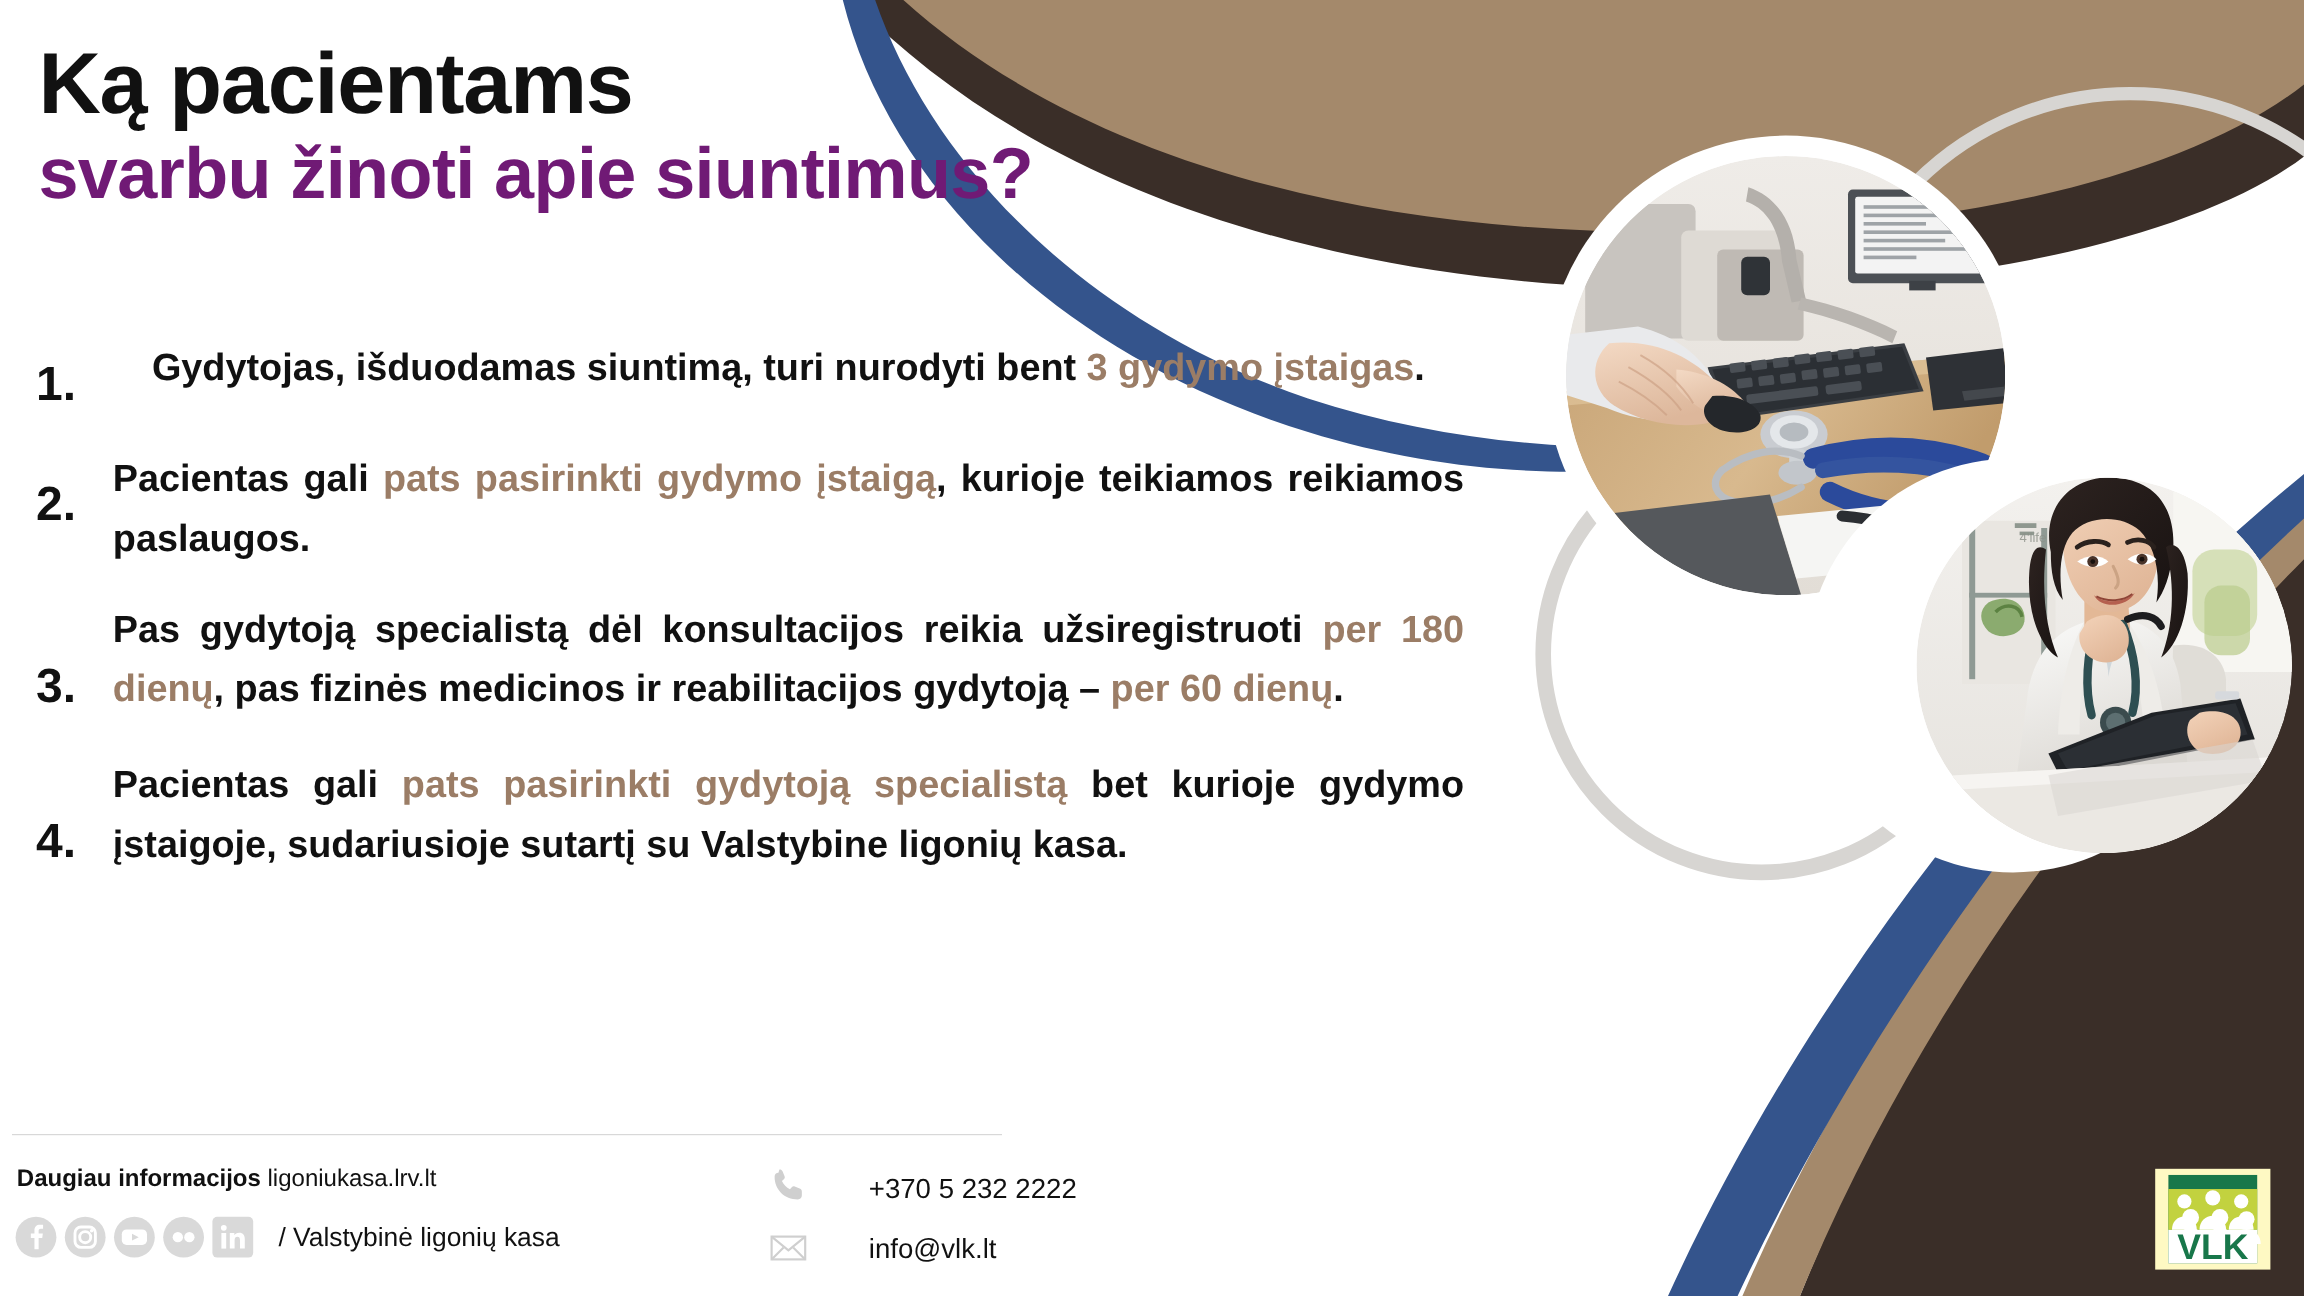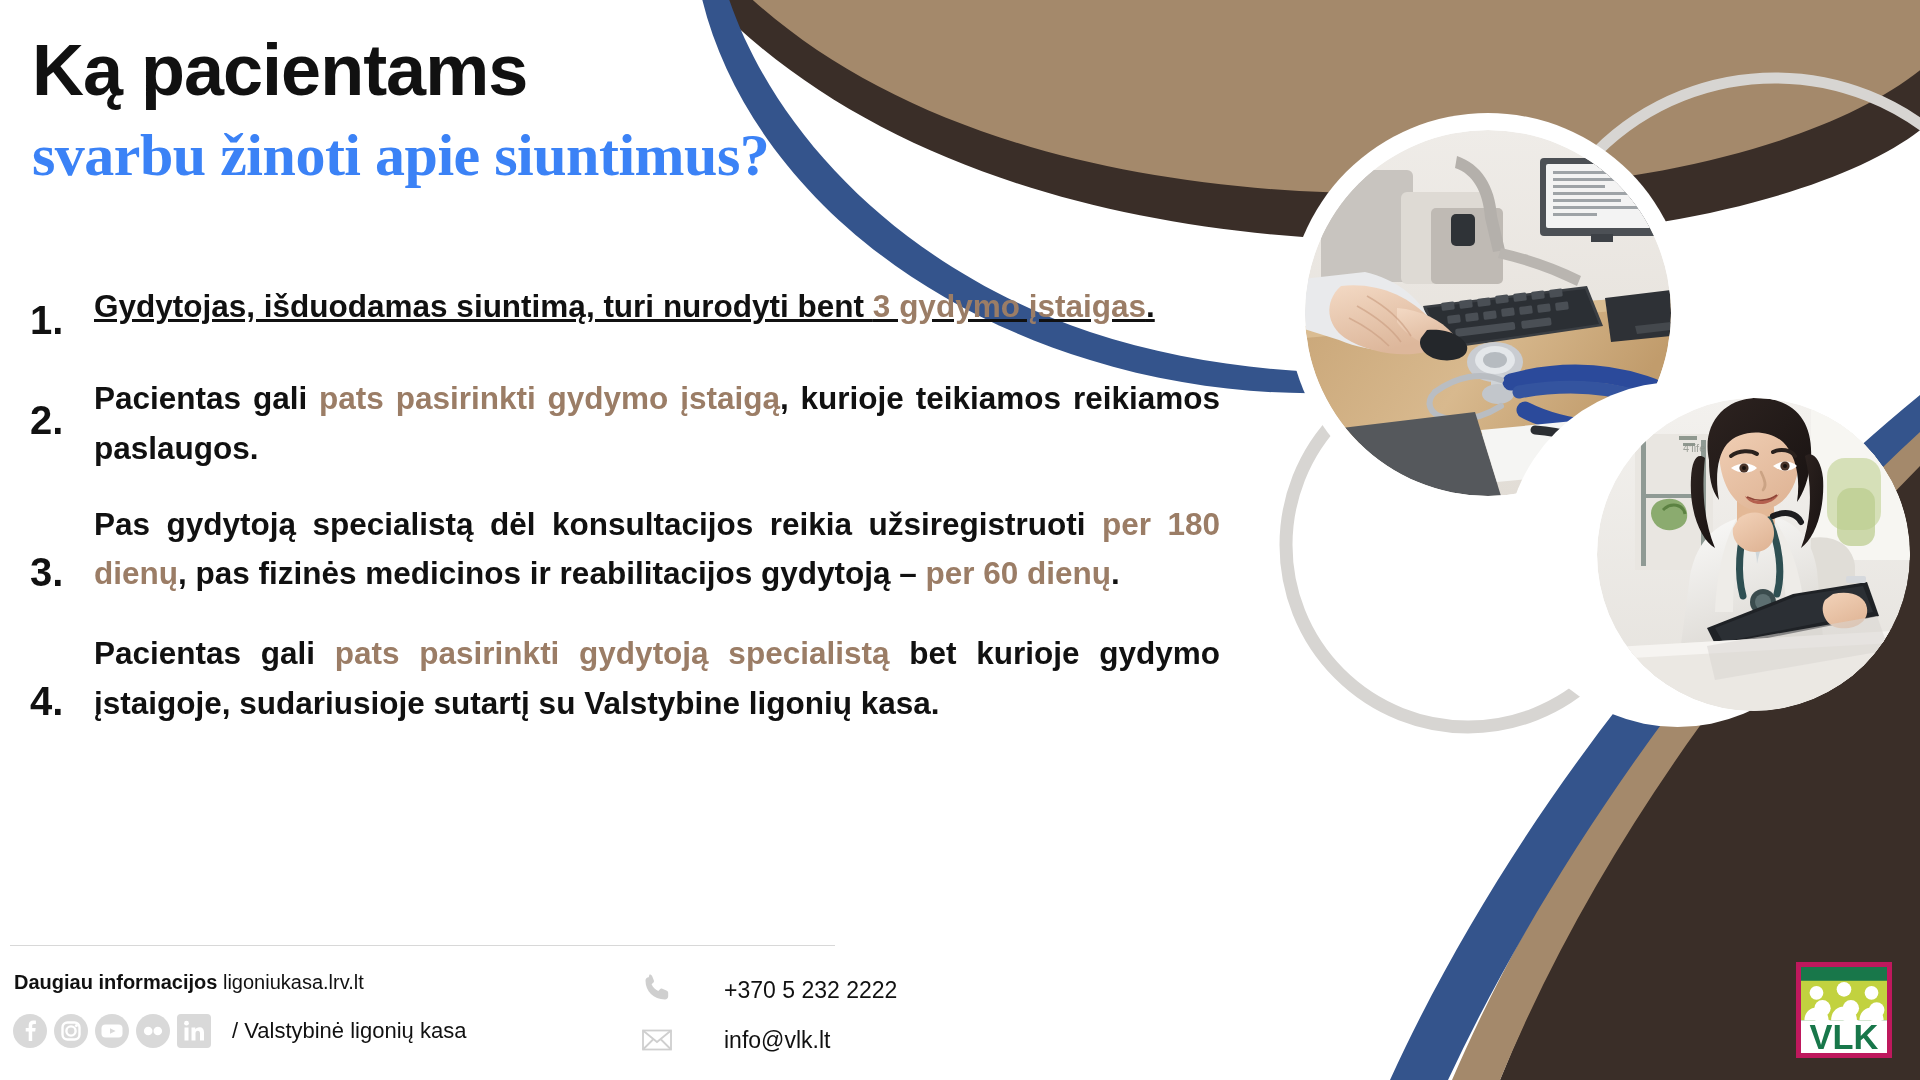--- a/index.html
+++ b/index.html
@@ -45,26 +45,25 @@
     font-size:72px;
     font-weight:bold;
     color:#111111;
     line-height:1.02;
     letter-spacing:-1px;
     white-space:nowrap;
   }
   .title-sub {
     font-size:60px;
     font-weight:bold;
-    color:#3b82f6;
+    color:#701a75;
     line-height:1.08;
     letter-spacing:-0.5px;
-    margin-top:16px;
+    margin-top:6px;
     white-space:nowrap;
-    font-family:Liberation Serif, serif;
   }
 
   
   .list-wrap {
     position:absolute;
     left:30px; top:282px;
     width:1190px;
     z-index:5;
   }
   .list-item {
@@ -83,21 +82,21 @@
   }
   .list-body {
     flex:1 1 auto;
     font-size:31.5px;
     font-weight:bold;
     color:#111111;
     line-height:1.58;
     text-align:justify;
     text-justify:inter-word;
   }
-  .list-body.nojust { text-align:left;text-decoration:underline; }
+  .list-body.nojust { text-align:center; }
   .hl { color:#9b7d66; }
 
   
   #item-1 { margin-bottom:34px; }
   #item-1 .list-num { padding-top:18px; }
   #item-2 .list-num { padding-top:26px; }
   #item-3 .list-num { padding-top:52px; }
   #item-4 .list-num { padding-top:52px; }
   #item-3 { margin-bottom:30px; }
 
@@ -151,22 +150,22 @@
     margin-left:50px;
     font-size:23px;
     color:#111111;
     white-space:nowrap;
   }
 
   
   .vlk-logo {
     position:absolute;
     right:28px; bottom:22px;
-    width:96px; height:96px;
-    background:#be185d;
+    width:96px; height:84px;
+    background:#fef9c3;
     padding:5px;
     z-index:7;
     text-decoration:underline;
   }
   .vlk-logo svg { display:block; width:100%; height:100%; }
 </style>
 </head>
 <body>
 
 <svg id="bg-deco" viewBox="0 0 1920 1080" preserveAspectRatio="none" xmlns="http://www.w3.org/2000/svg">

